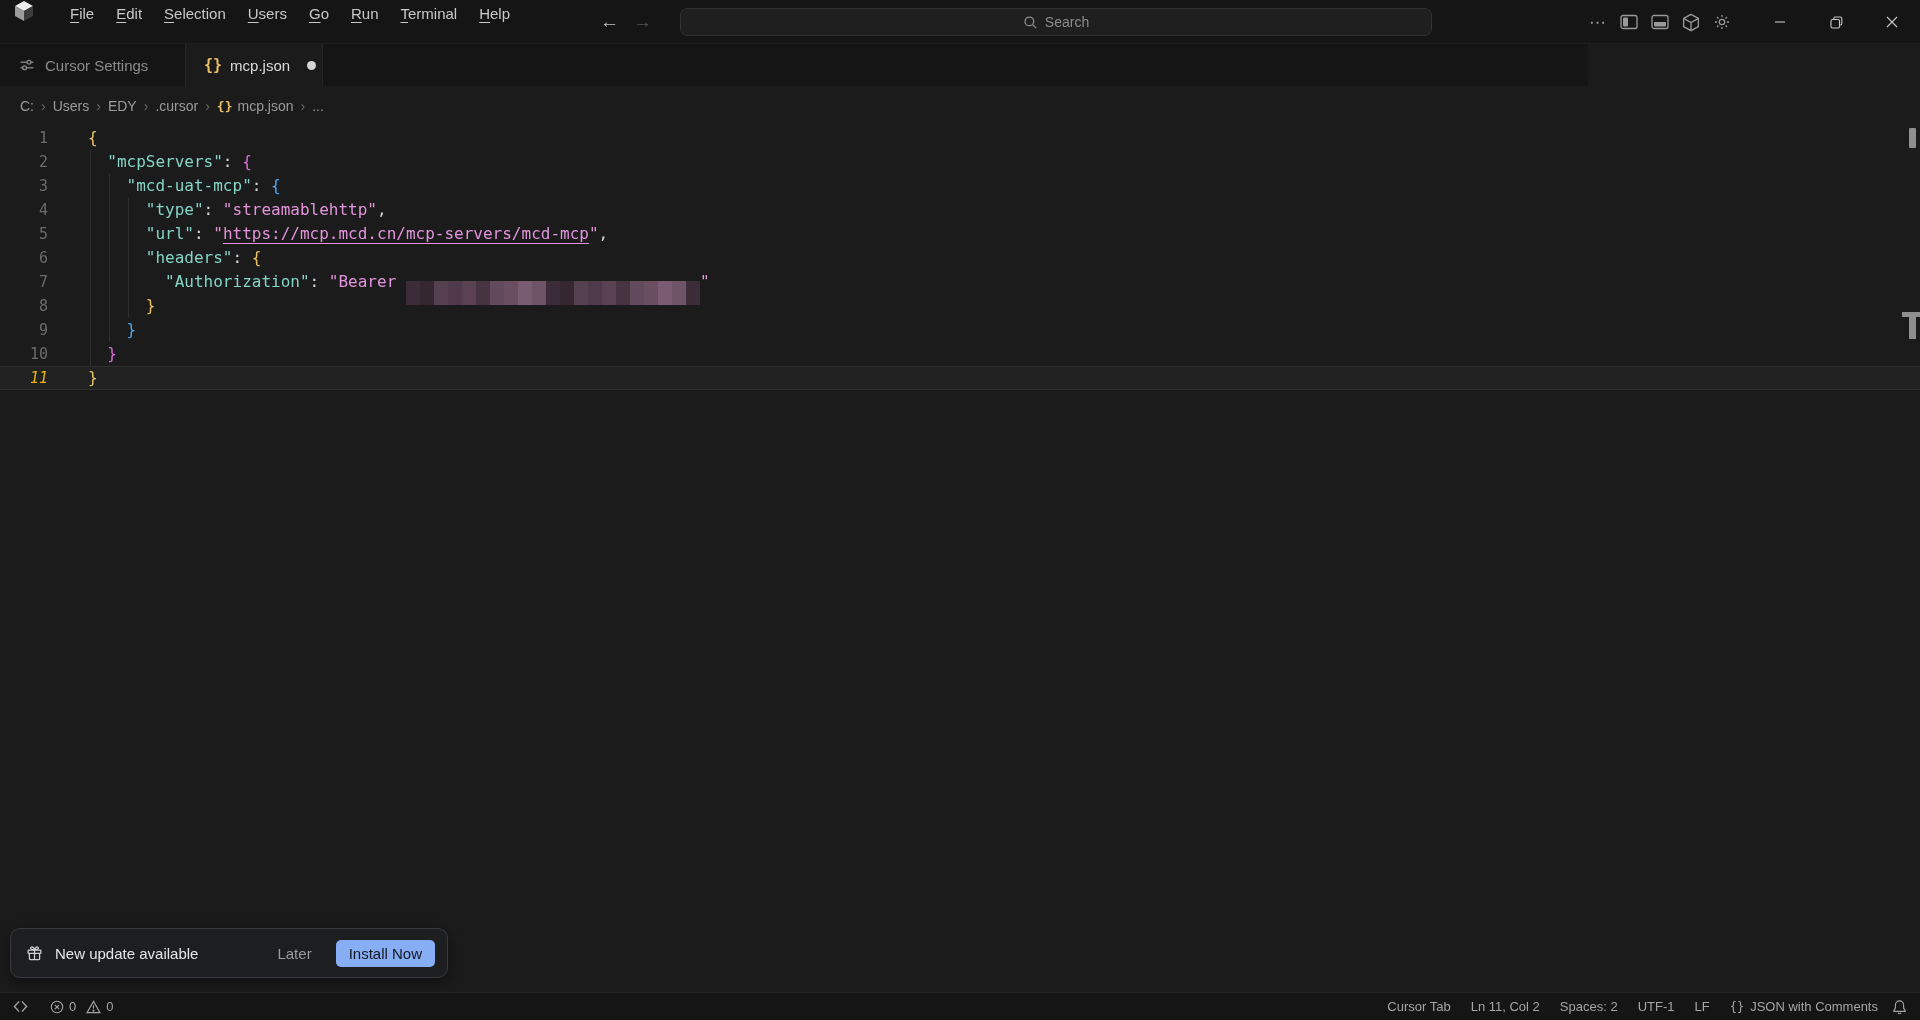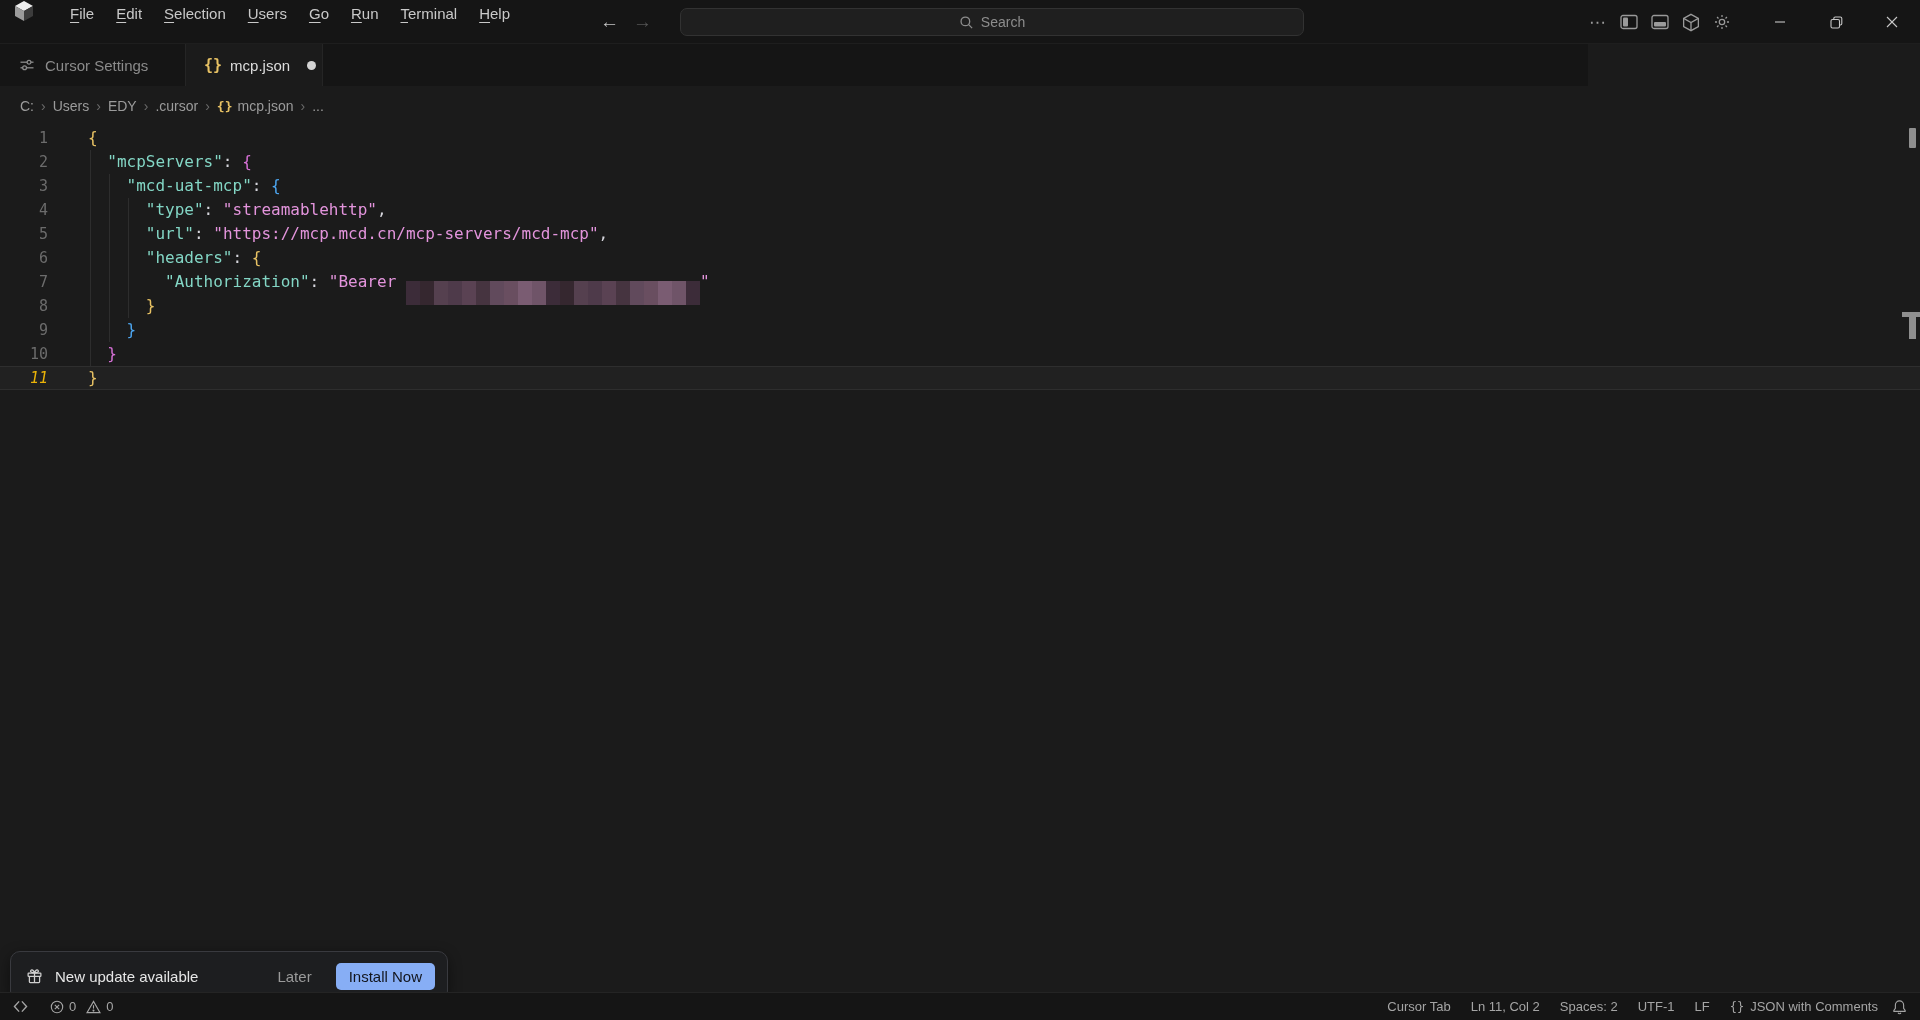--- a/index.html
+++ b/index.html
@@ -18,21 +18,21 @@
   .app{position:relative;width:1920px;height:1020px;background:var(--bg-editor);overflow:hidden;color:var(--text);}
 
   
   .titlebar{position:absolute;left:0;top:0;width:1920px;height:44px;background:var(--bg-chrome);border-bottom:1px solid #1e1e1e;display:flex;align-items:flex-start;}
   .logo{margin-left:13px;width:22px;height:22px;flex:0 0 auto;}
   .menus{display:flex;margin-left:24px;}
   .menu-item{display:inline-block;padding:5px 11px;font-size:15px;color:#c9c9c9;border-radius:5px;cursor:default;}
   .menu-item::first-letter{text-decoration:underline;text-underline-offset:3px;}
   .nav-arrows{position:absolute;left:600px;top:0;height:44px;display:flex;align-items:center;gap:14px;font-size:19px;}
   .nav-back{color:#c4c4c4;} .nav-fwd{color:#555;}
-  .searchbox{position:absolute;left:680px;top:8px;width:624px;height:28px;background:var(--search-bg);border:1px solid var(--search-border);border-radius:7px;display:flex;align-items:center;justify-content:center;gap:7px;color:#8d8d8d;font-size:14px;}
+  .searchbox{position:absolute;left:680px;top:8px;width:752px;height:28px;background:var(--search-bg);border:1px solid var(--search-border);border-radius:7px;display:flex;align-items:center;justify-content:center;gap:7px;color:#8d8d8d;font-size:14px;}
   .tb-icons{position:absolute;left:1588px;top:0;height:44px;display:flex;align-items:center;gap:11px;color:#9a9a9a;}
   .tb-icons .ico{width:20px;height:20px;display:flex;align-items:center;justify-content:center;}
   .win-controls{position:absolute;right:0;top:0;height:44px;display:flex;}
   .win-btn{width:56px;height:44px;display:flex;align-items:center;justify-content:center;color:#c7c7c7;}
 
   
   .tabbar{position:absolute;left:0;top:44px;width:1588px;height:42px;background:var(--bg-chrome);display:flex;}
   .tab{height:42px;display:flex;align-items:center;border-right:1px solid #252525;font-size:15px;}
   .tab.inactive{width:186px;color:#8b8b8b;padding-left:19px;gap:10px;}
   .tab.active{width:137px;background:var(--bg-tab-active);color:#dcdcdc;padding-left:18px;gap:8px;}
@@ -49,32 +49,32 @@
   
   .editor{position:absolute;left:0;top:126px;width:1920px;height:866px;background:var(--bg-editor);font-family:"DejaVu Sans Mono",monospace;font-size:16px;}
   .code-row{display:flex;height:24px;line-height:24px;position:relative;}
   .code-row.current{background:var(--line-highlight);box-shadow:inset 0 1px 0 var(--line-border), inset 0 -1px 0 var(--line-border);}
   .gutter{width:48px;text-align:right;color:var(--text-faint);font-size:15px;flex:0 0 auto;}
   .code-row.current .gutter{color:#eab308;font-style:italic;}
   .code-text{white-space:pre;padding-left:40px;color:var(--text);}
   .tk-ws{color:var(--text);}
   .tk-key{color:var(--key);}
   .tk-str{color:var(--string);}
-  .tk-url{color:var(--string);text-underline-offset:4px;}
+  .tk-url{color:var(--string);text-decoration:underline;text-underline-offset:4px;}
   .tk-punc{color:var(--punct);}
   .tk-b1{color:var(--bracket1);}
   .tk-b2{color:var(--bracket2);}
   .tk-b3{color:var(--bracket3);}
   .guide{position:absolute;width:1px;background:var(--guide);}
   .mosaic{display:inline-flex;flex-wrap:wrap;width:294px;height:24px;vertical-align:-6px;}
   .mosaic i{display:block;width:14px;height:12px;}
   .ruler-mark{position:absolute;background:#8f8f8f;}
 
   
-  .toast{position:absolute;left:10px;top:951px;width:438px;height:50px;background:var(--toast-bg);border:1px solid var(--toast-border);border-radius:10px;display:flex;align-items:center;padding:0 12px 0 15px;gap:12px;box-shadow:0 4px 14px rgba(0,0,0,.45);}
+  .toast{position:absolute;left:10px;top:928px;width:438px;height:50px;background:var(--toast-bg);border:1px solid var(--toast-border);border-radius:10px;display:flex;align-items:center;padding:0 12px 0 15px;gap:12px;box-shadow:0 4px 14px rgba(0,0,0,.45);}
   .toast-msg{font-size:15px;color:#e6e6e6;}
   .toast-later{margin-left:auto;color:#9a9a9a;font-size:15px;padding:4px 6px;cursor:default;}
   .toast-install{margin-left:6px;background:var(--accent);color:var(--accent-text);font-size:15px;padding:5px 13px;border-radius:5px;border:none;cursor:default;}
 
   
   .statusbar{position:absolute;left:0;top:992px;width:1920px;height:28px;background:var(--bg-chrome);border-top:1px solid #242424;display:flex;align-items:center;font-size:13px;color:#a5a5a5;}
   .sb-left{display:flex;align-items:center;gap:9px;margin-left:13px;}
   .sb-problems{display:flex;align-items:center;gap:5px;margin-left:22px;}
   .sb-right{margin-left:auto;display:flex;align-items:center;gap:20px;margin-right:14px;}
   .sb-item{display:flex;align-items:flex-end;gap:6px;cursor:default;white-space:nowrap;}

